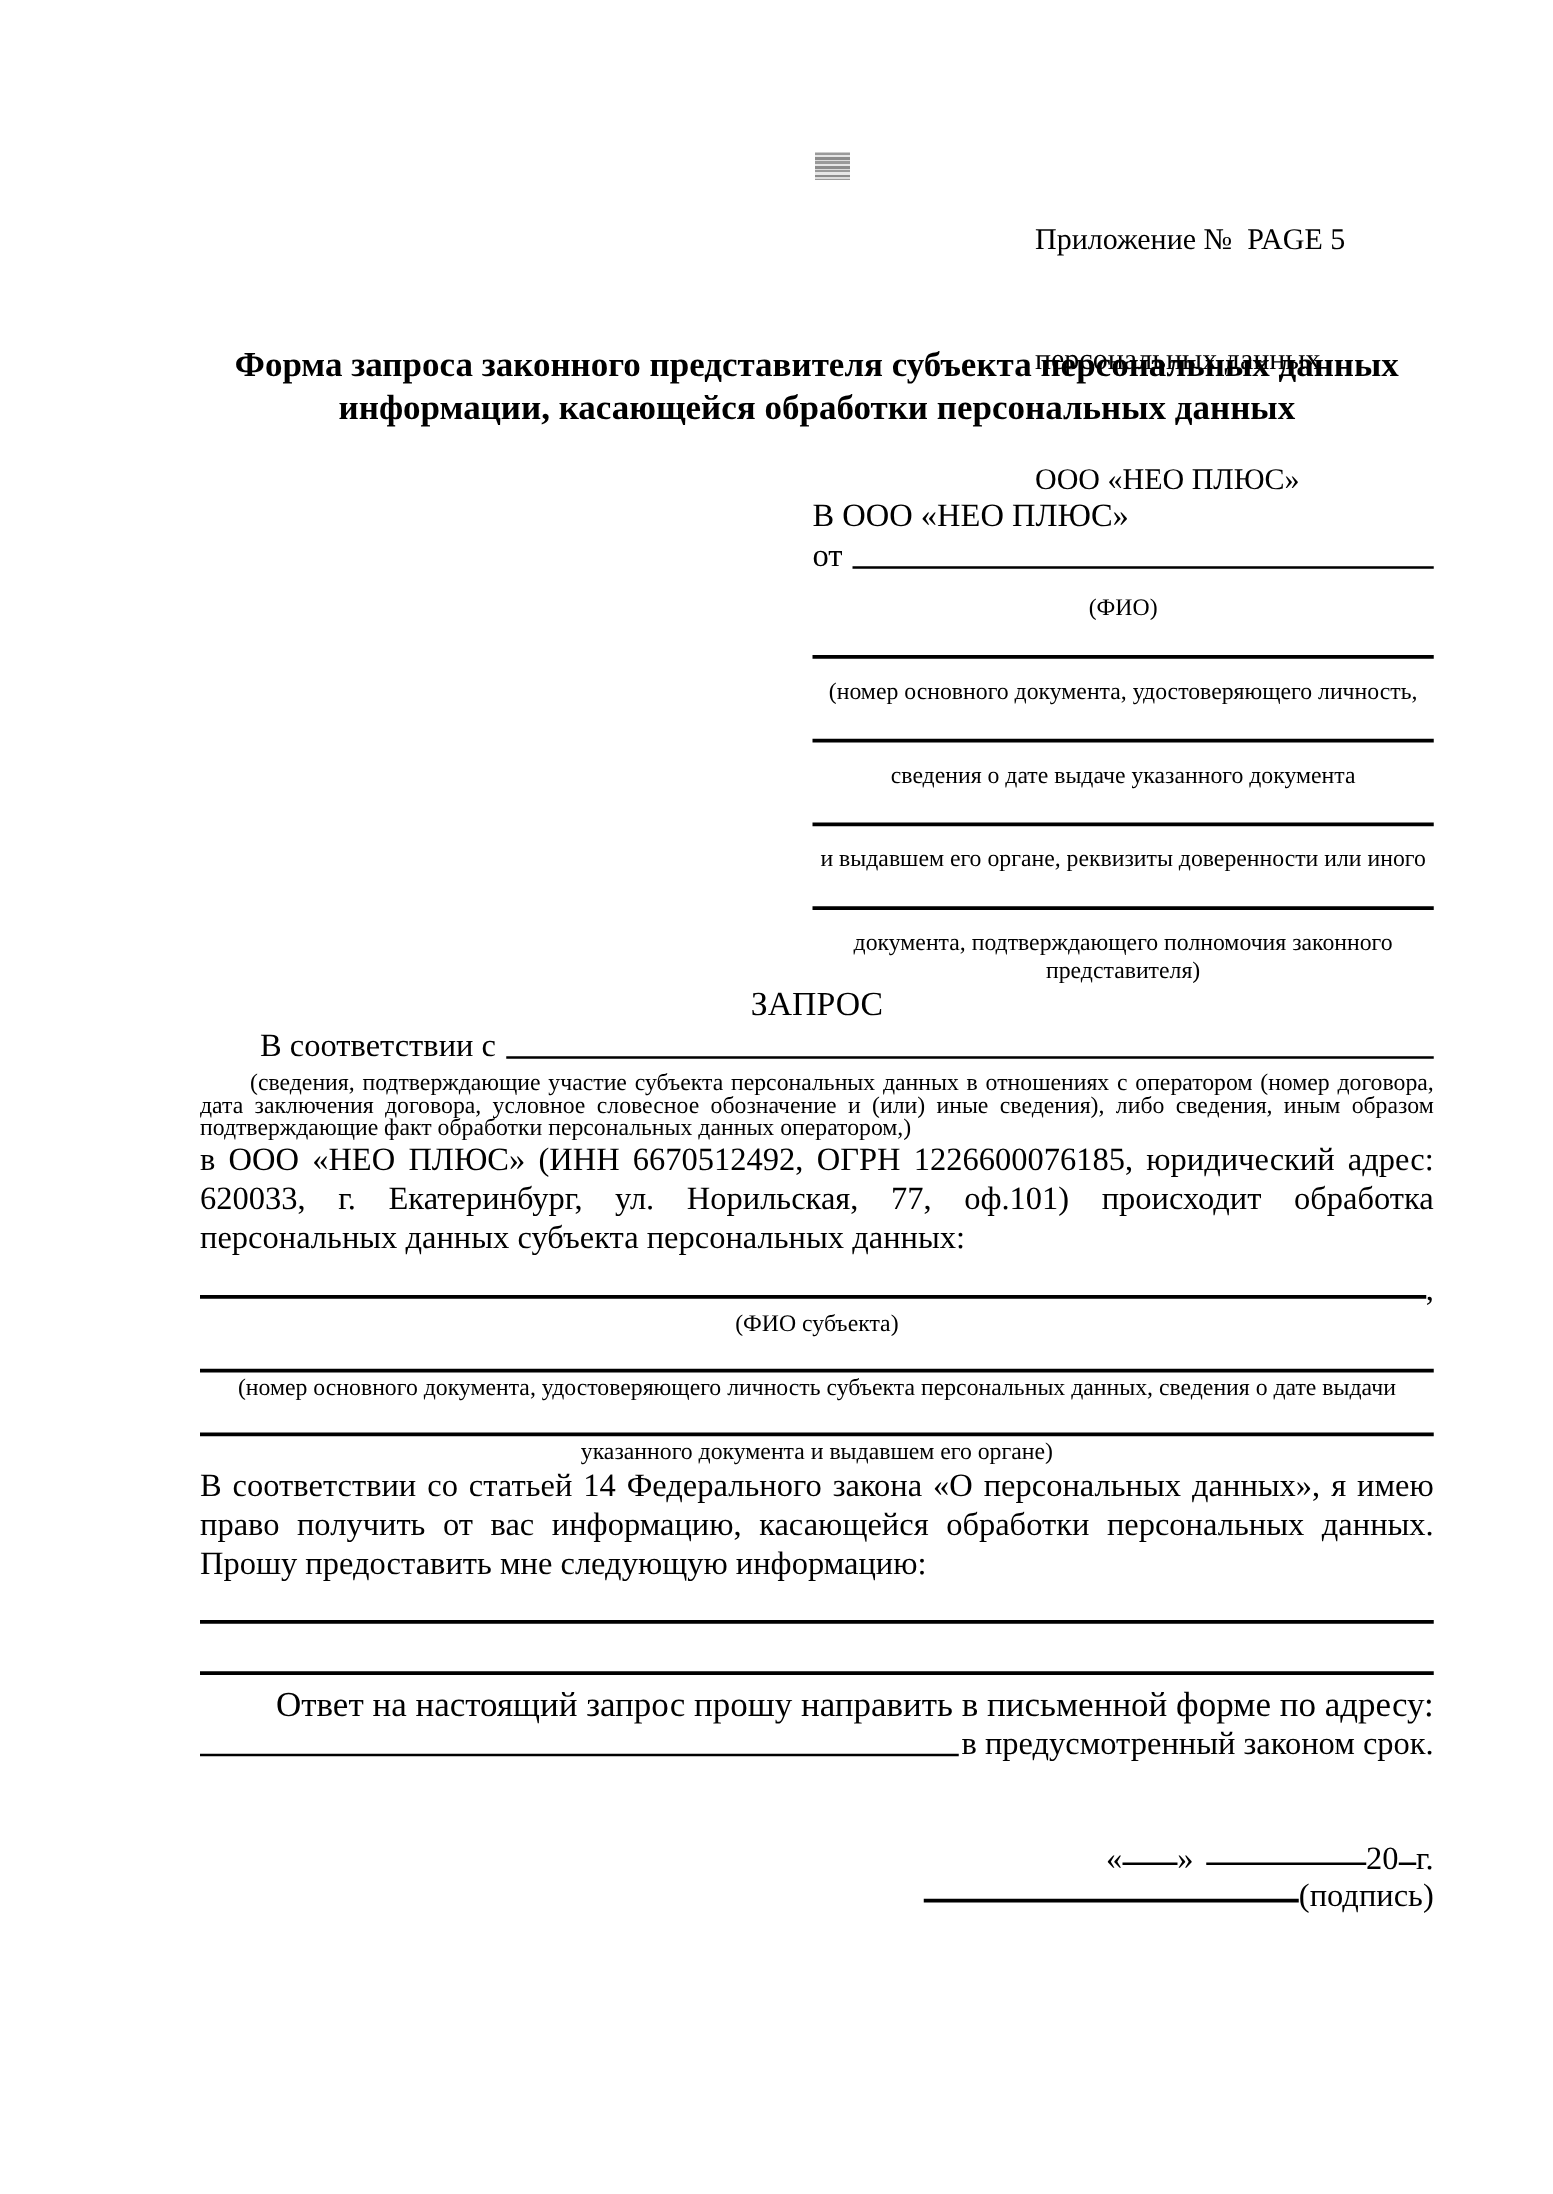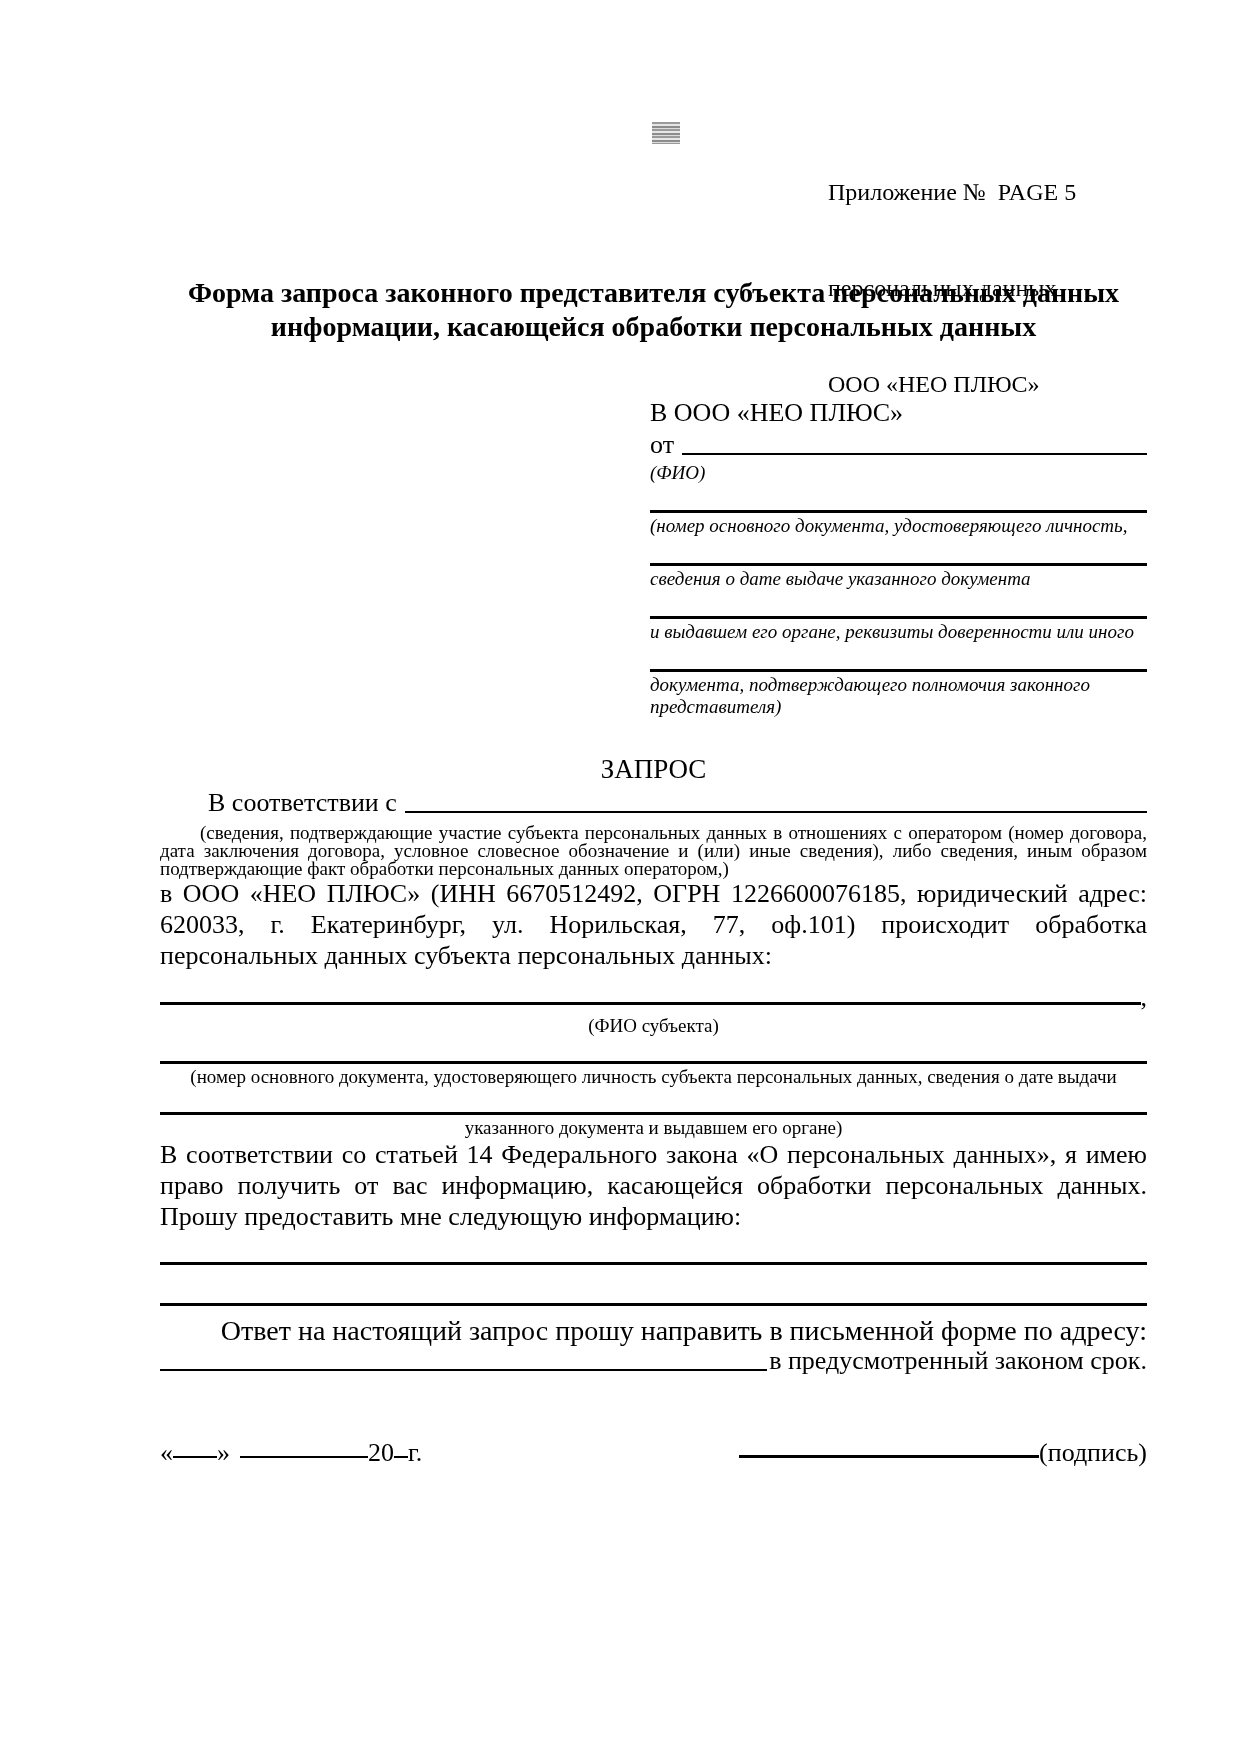--- a/index.html
+++ b/index.html
@@ -30,45 +30,45 @@
   }
 
   
   .title { text-align:center; font-weight:bold; font-size:28px; line-height:34px; }
 
   
   .addr { margin-left:490px; width:497px; margin-top:54px; font-size:26px; line-height:30px; }
   .addr-to { margin-bottom:2px; }
   .row { display:flex; align-items:stretch; }
   .fill { flex:1 1 auto; border-bottom:2px solid #000; margin-bottom:5px; margin-left:8px; }
-  .cap { font-size:19px; line-height:22px; text-align:left; margin-top:2px;font-style:italic; }
+  .cap { font-size:19px; line-height:22px; text-align:center; margin-top:16px; }
   .fline { height:0; border-bottom:3px solid #000; margin-top:26px; }
 
   
-  .zapros { text-align:center; font-size:27px; line-height:30px; margin-top:36px; }
+  .zapros { text-align:center; font-size:27px; line-height:30px; }
   .accord { display:flex; font-size:26px; line-height:30px; margin-top:4px; }
   .accord .lbl { padding-left:48px; white-space:nowrap; }
   .fineprint {
     font-size:19px; line-height:18px; text-align:justify; text-indent:40px; margin-top:6px;
   }
   .para { font-size:26px; line-height:31px; text-align:justify; }
   .comma-row { display:flex; align-items:flex-end; margin-top:12px; font-size:26px; line-height:30px; }
   .comma-row .fl { flex:1 1 auto; height:0; border-bottom:3px solid #000; margin-bottom:8px; }
   .bigcap { font-size:19px; line-height:22px; text-align:center; margin-top:2px;font-family:Liberation Serif, serif; }
   .field-wide { height:0; border-bottom:3px solid #000; margin-top:24px; }
   .law { margin-top:0; }
   .blank1 { margin-top:30px; }
   .blank2 { margin-top:38px; }
   .answer { font-size:28px; line-height:30px; text-align:right; margin-top:10px; }
   .term { display:flex; align-items:stretch; font-size:26px; line-height:30px; }
   .term .fill { margin-left:0; margin-right:2px; }
   .term .txt { white-space:nowrap; }
 
   
-  .footer { display:flex; justify-content:space-between; align-items:flex-end; margin-top:62px; font-size:26px; line-height:30px; }
+  .footer { display:flex; justify-content:space-between; align-items:flex-end; margin-top:62px; font-size:26px; line-height:30px;flex-direction:column; }
   .us { display:inline-block; border-bottom:2px solid #000; transform:translateY(-3px); }
   .us-day { width:44px; }
   .us-month { width:128px; margin-left:10px; }
   .us-year { width:14px; }
   .us-sign { width:300px; border-bottom:3px solid #000; }
   .sig { white-space:nowrap; }
 </style>
 </head>
 <body>
 

